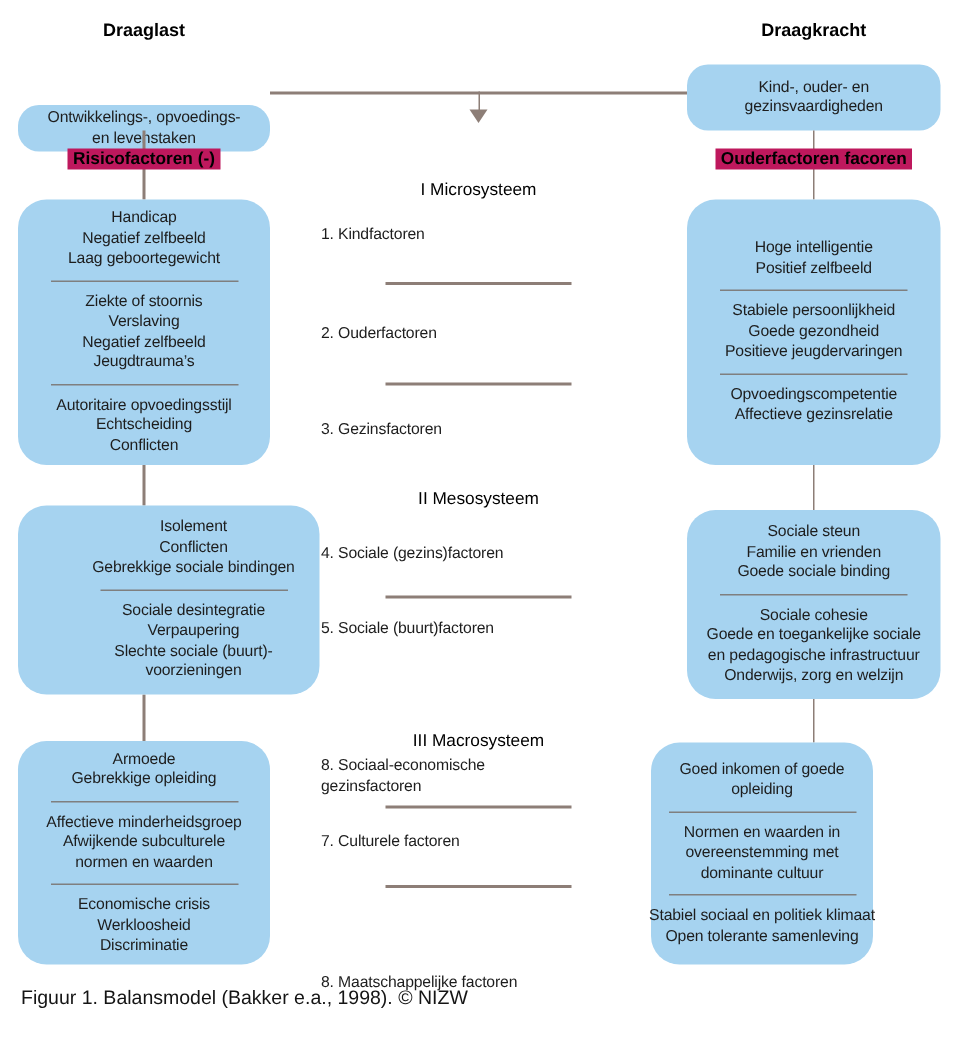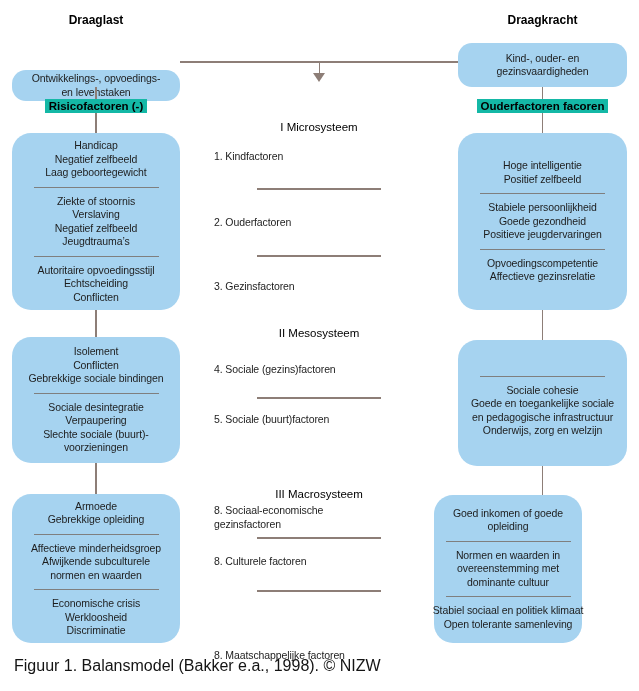--- a/index.html
+++ b/index.html
@@ -10,41 +10,41 @@
   }
   html,body{margin:0;padding:0;background:#ffffff;}
   body{font-family:"Liberation Sans","DejaVu Sans",sans-serif;color:var(--text);}
   .stage{position:relative;width:639px;height:691px;background:#ffffff;overflow:hidden;}
 
   
   .col-header{position:absolute;font-weight:bold;font-size:12px;color:#000;text-align:center;}
 
   
   .sub-header-wrap{position:absolute;display:flex;justify-content:center;}
-  .sub-header{font-weight:bold;font-size:11.5px;color:#000;background:#14b8a6;padding:1px 4px;white-space:pre;}
+  .sub-header{font-weight:bold;font-size:11.5px;color:#000;background:#be185d;padding:1px 4px;white-space:pre;}
 
   
   .bluebox{position:absolute;background:var(--box-fill);display:flex;flex-direction:column;justify-content:center;align-items:center;}
   .bluebox.small{border-radius:14px;}
   .bluebox.large{border-radius:19px;}
   .sect{white-space:pre;text-align:center;font-size:10.5px;line-height:13.5px;letter-spacing:-0.1px;color:var(--text);}
   .sect-divider{width:125px;height:1px;background:var(--divider);margin:7px 0;flex:none;}
 
   
   .vline{position:absolute;width:1.5px;background:var(--connector);}
   .hline{position:absolute;height:1.5px;background:var(--connector);}
   .arrow-stub{position:absolute;width:1.5px;background:var(--connector);}
   .arrow-head{position:absolute;width:0;height:0;border-left:6px solid transparent;border-right:6px solid transparent;border-top:9px solid var(--connector);}
 
   
   .mid-header{position:absolute;left:214px;width:210px;text-align:center;font-weight:normal;font-size:11.5px;color:#000;white-space:pre;}
   .mid-item{position:absolute;left:214px;width:210px;text-align:left;font-size:10.5px;line-height:13.5px;letter-spacing:-0.1px;white-space:pre;color:var(--text);}
   .mid-divider{position:absolute;left:257px;width:124px;height:1.5px;background:var(--connector);}
 
-  .caption{position:absolute;left:14px;top:657px;font-size:16px;color:#141414;white-space:pre;}
+  .caption{position:absolute;left:14px;top:657px;font-size:13px;color:#141414;white-space:pre;}
 </style>
 </head>
 <body>
 
 <div class="stage">
 
   <div class="col-header" style="left:12px;top:13px;width:168px;">Draaglast</div>
   <div class="col-header" style="left:458px;top:13px;width:169px;">Draagkracht</div>
 
   <div class="hline" style="left:180px;top:61px;width:278px;"></div>
@@ -83,21 +83,21 @@
     <div class="sect">Ziekte of stoornis
 Verslaving
 Negatief zelfbeeld
 Jeugdtrauma’s</div>
     <div class="sect-divider"></div>
     <div class="sect">Autoritaire opvoedingsstijl
 Echtscheiding
 Conflicten</div>
   </div>
 
-  <div class="bluebox large" style="left:12px;top:337px;width:168px;height:126px;">
+  <div class="bluebox large" style="left:12px;top:337px;width:168px;height:126px;padding-left:33px;">
     <div class="sect">Isolement
 Conflicten
 Gebrekkige sociale bindingen</div>
     <div class="sect-divider"></div>
     <div class="sect">Sociale desintegratie
 Verpaupering
 Slechte sociale (buurt)-
 voorzieningen</div>
   </div>
 
@@ -120,20 +120,23 @@
     <div class="sect-divider"></div>
     <div class="sect">Stabiele persoonlijkheid
 Goede gezondheid
 Positieve jeugdervaringen</div>
     <div class="sect-divider"></div>
     <div class="sect">Opvoedingscompetentie
 Affectieve gezinsrelatie</div>
   </div>
 
   <div class="bluebox large" style="left:458px;top:340px;width:169px;height:126px;">
+    <div class="sect">Sociale steun
+Familie en vrienden
+Goede sociale binding</div>
     <div class="sect-divider"></div>
     <div class="sect">Sociale cohesie
 Goede en toegankelijke sociale
 en pedagogische infrastructuur
 Onderwijs, zorg en welzijn</div>
   </div>
 
   <div class="bluebox large" style="left:434px;top:495px;width:148px;height:148px;">
     <div class="sect">Goed inkomen of goede
 opleiding</div>
@@ -155,19 +158,19 @@
 
   <div class="mid-header" style="top:327px;">II Mesosysteem</div>
   <div class="mid-item" style="top:363px;">4. Sociale (gezins)factoren</div>
   <div class="mid-divider" style="top:397px;"></div>
   <div class="mid-item" style="top:413px;">5. Sociale (buurt)factoren</div>
 
   <div class="mid-header" style="top:460px;margin-top:28px;">III Macrosysteem</div>
   <div class="mid-item" style="top:504px;">8. Sociaal-economische
 gezinsfactoren</div>
   <div class="mid-divider" style="top:537px;"></div>
-  <div class="mid-item" style="top:555px;">8. Culturele factoren</div>
+  <div class="mid-item" style="top:555px;">7. Culturele factoren</div>
   <div class="mid-divider" style="top:590px;"></div>
   <div class="mid-item" style="top:608px;margin-top:41px;">8. Maatschappelijke factoren</div>
 
   <div class="caption">Figuur 1. Balansmodel (Bakker e.a., 1998). © NIZW</div>
 
 </div>
 
 </body></html>

